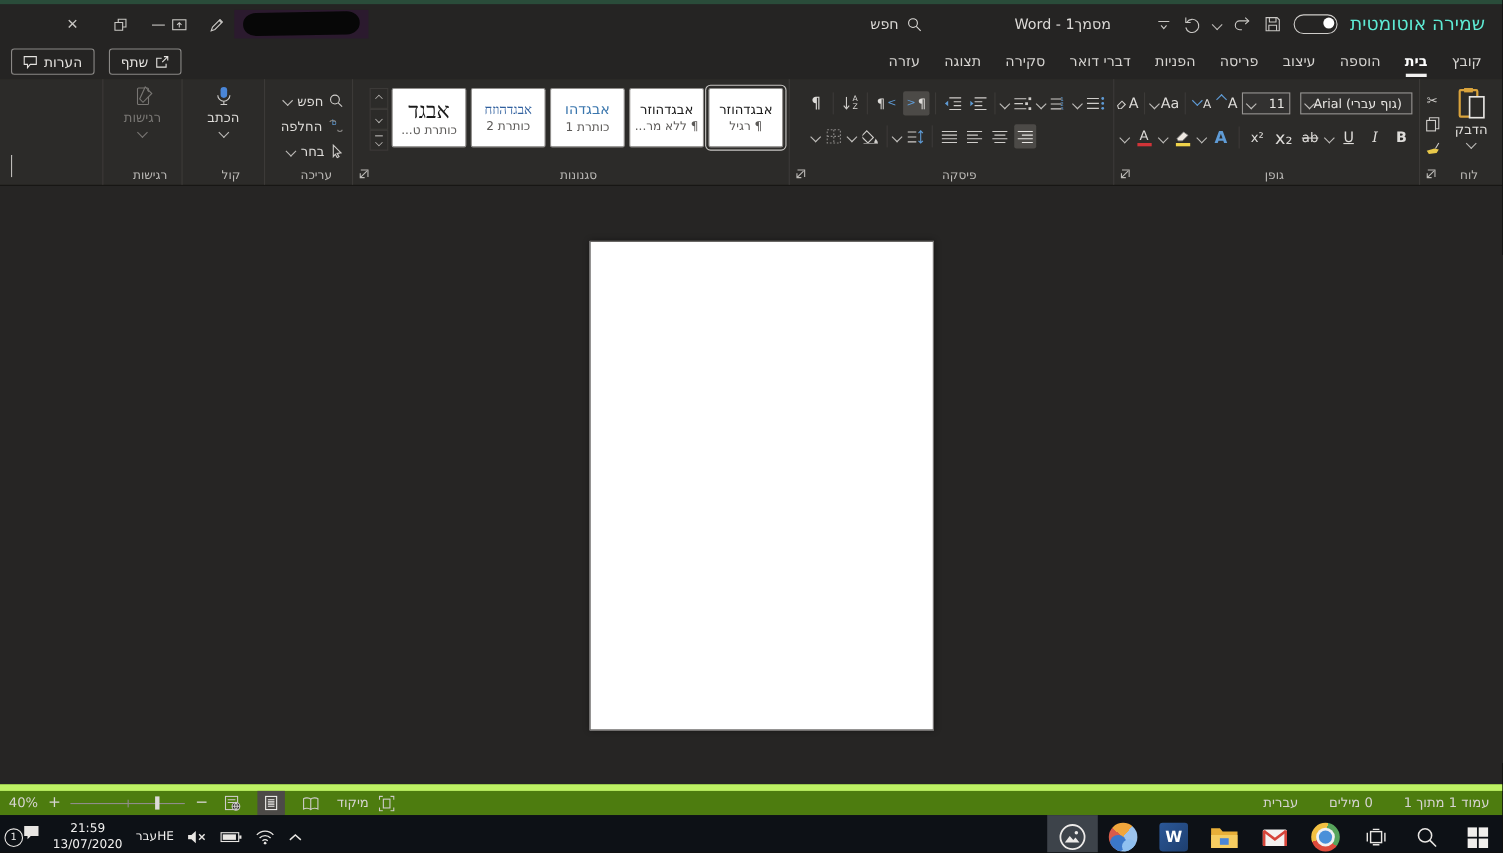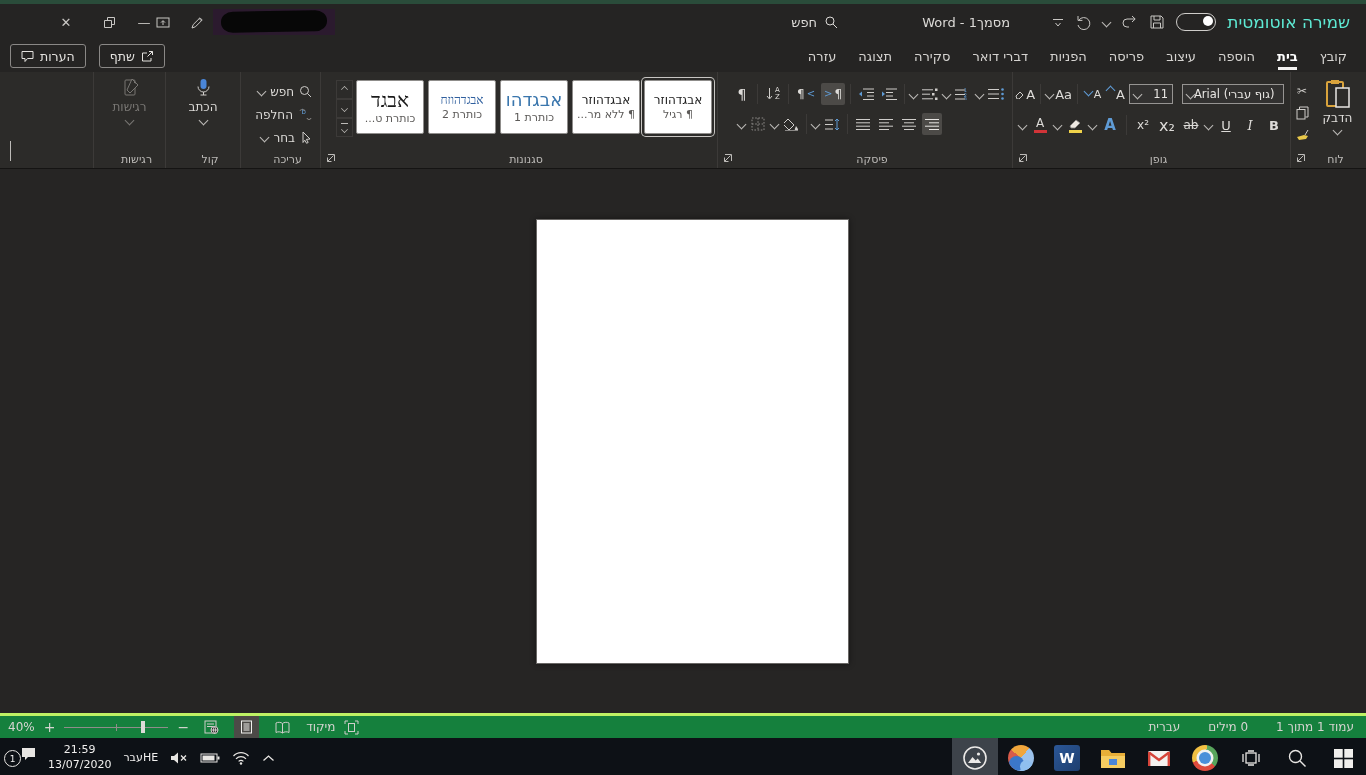--- a/index.html
+++ b/index.html
@@ -52,34 +52,34 @@
   .bi{font-size:13px;color:#dddbd8}
   .red-bar{width:13px;height:3px;background:#d13438;margin-top:1px}
   .yel-bar{width:13px;height:3px;background:#f0d34a;margin-top:1px}
   .stack{display:flex;flex-direction:column;align-items:center;line-height:1}
   
   .cards{display:flex;gap:4px;padding:8px 5px 0 0}
   .scard{width:66px;height:52px;background:#ffffff;border:1px solid #8f8d8b;border-radius:2px;display:flex;flex-direction:column;align-items:center;justify-content:center;gap:3px;flex:none}
   .scard.sel{box-shadow:0 0 0 2px #2c2b29,0 0 0 3px #c8c6c3}
   .s-sample{font-size:12px;color:#1a1a1a;line-height:1}
   .s-name{font-size:11px;color:#5c5a58;line-height:1}
-  .h1s{color:#3a76ad;font-size:18px}
+  .h1s{color:#3a76ad;font-size:13px}
   .h2s{color:#2f5f9e;font-weight:normal;font-family:"DejaVu Serif","Liberation Serif",serif}
   .tts{font-size:20px;font-family:"DejaVu Serif","Liberation Serif",serif}
   .scrollcol{display:flex;flex-direction:column;margin:8px 3px 0 0}
   .scbtn{width:15px;height:17px;border:1px solid #3c3a38;display:flex;align-items:center;justify-content:center}
   
   .erow{display:flex;align-items:center;gap:5px;height:19px;padding-right:8px;font-size:12px;color:#dddbd8}
   .bigbtn{width:54px;margin:6px auto 0;display:flex;flex-direction:column;align-items:center;gap:3px;font-size:12px;color:#dddbd8}
   .disabled{color:#787673}
   
   .docarea{position:relative;height:544px;background:#262524}
   .page{position:absolute;left:536px;top:50px;width:311px;height:443px;background:#fff;border:1px solid #696765;box-shadow:0 0 6px rgba(0,0,0,.45)}
   
-  .statusbar{position:relative;height:22px;background:#15803d;border-top:3px solid #bef264;font-size:12px;color:#d6d4d1}
+  .statusbar{position:relative;height:22px;background:#4d7c0f;border-top:6px solid #bef264;font-size:12px;color:#d6d4d1}
   .sb-left{position:absolute;left:8px;top:0;bottom:0;display:flex;align-items:center;gap:9px;direction:ltr}
   .sb-right{position:absolute;right:12px;top:0;bottom:0;display:flex;align-items:center;gap:28px}
   .track{position:relative;width:104px;height:14px}
   .track .line{position:absolute;top:7px;left:0;right:0;height:1px;background:#8f8d8a}
   .track .tick{position:absolute;top:4px;left:50%;width:1px;height:7px;background:#8f8d8a}
   .track .handle{position:absolute;top:1px;left:74%;width:4px;height:12px;background:#dddbd8}
   .sb-ic{height:22px;display:flex;align-items:center;justify-content:center;padding:0 6px}
   .sb-ic.on{background:#4c4a47}
   
   .taskbar{position:relative;height:40px;background:#0d1116}

